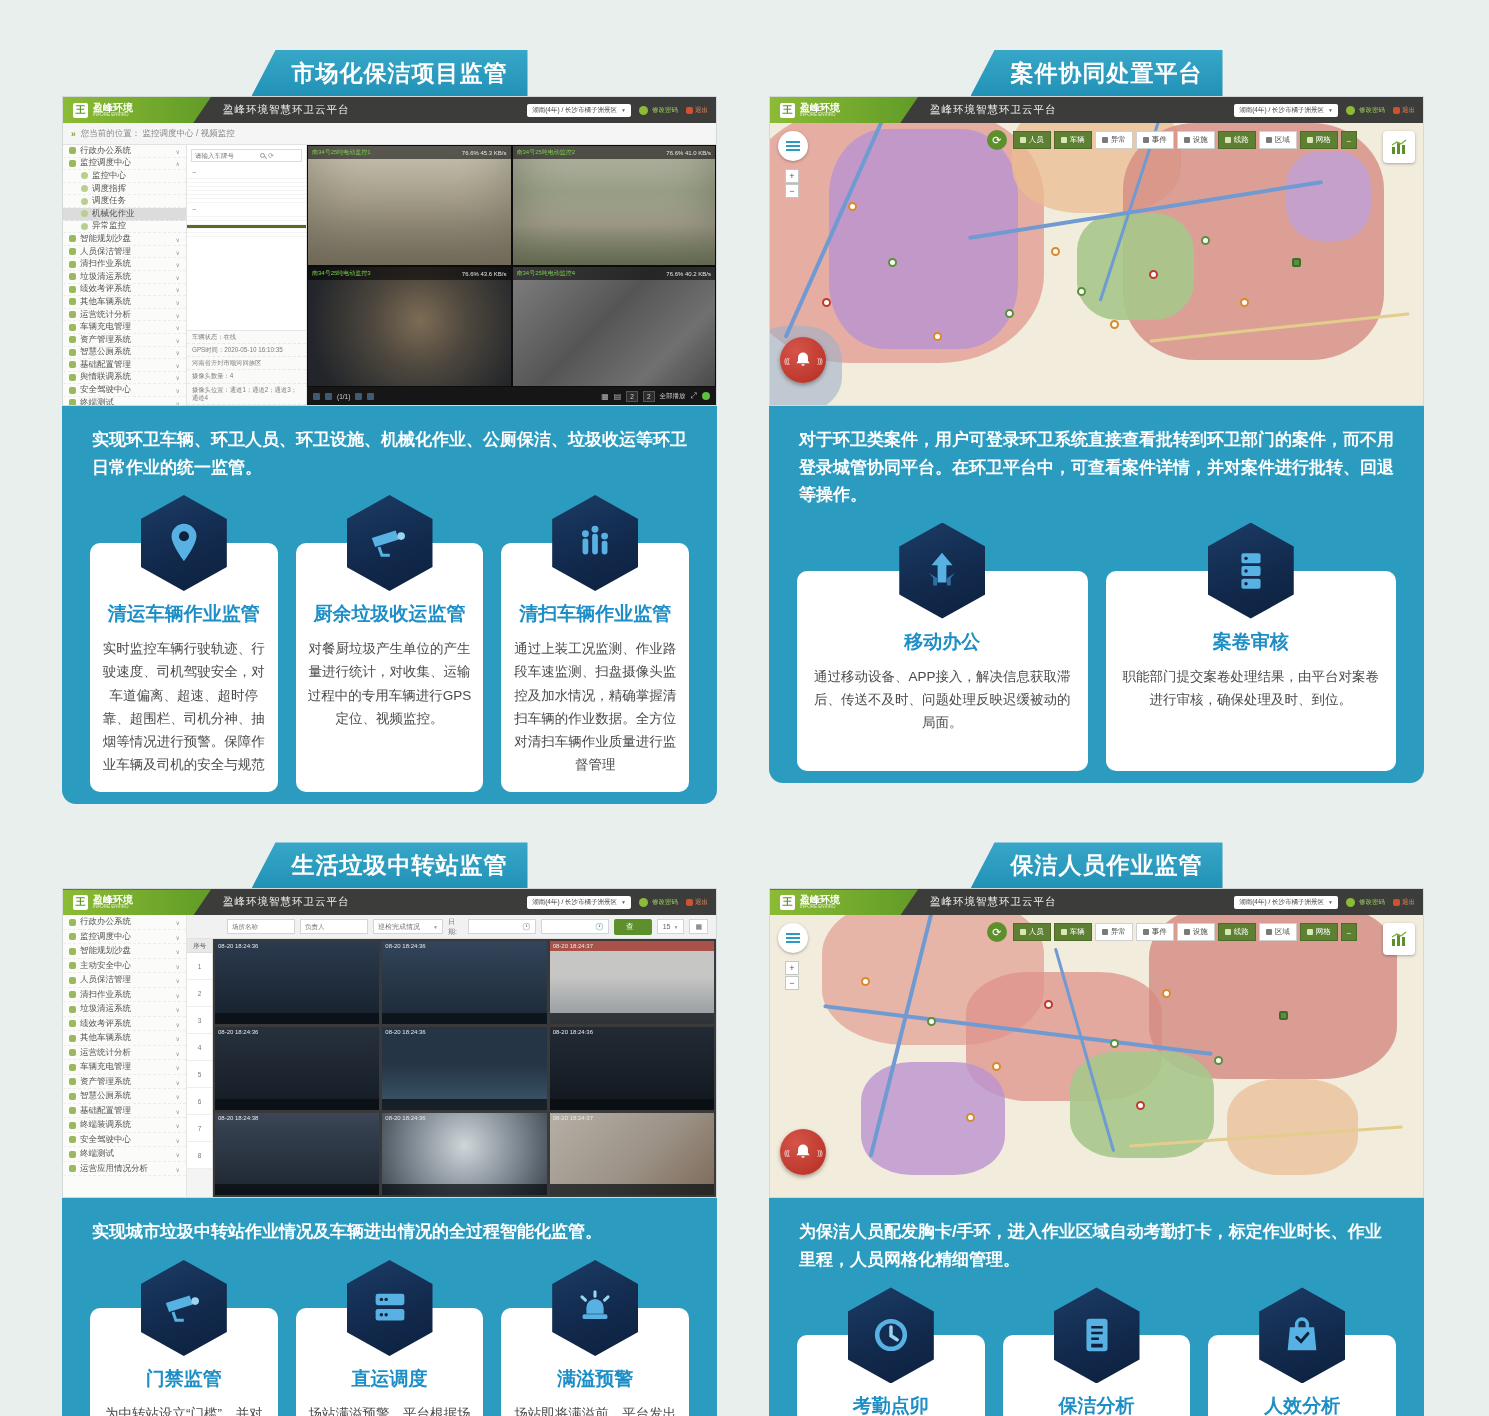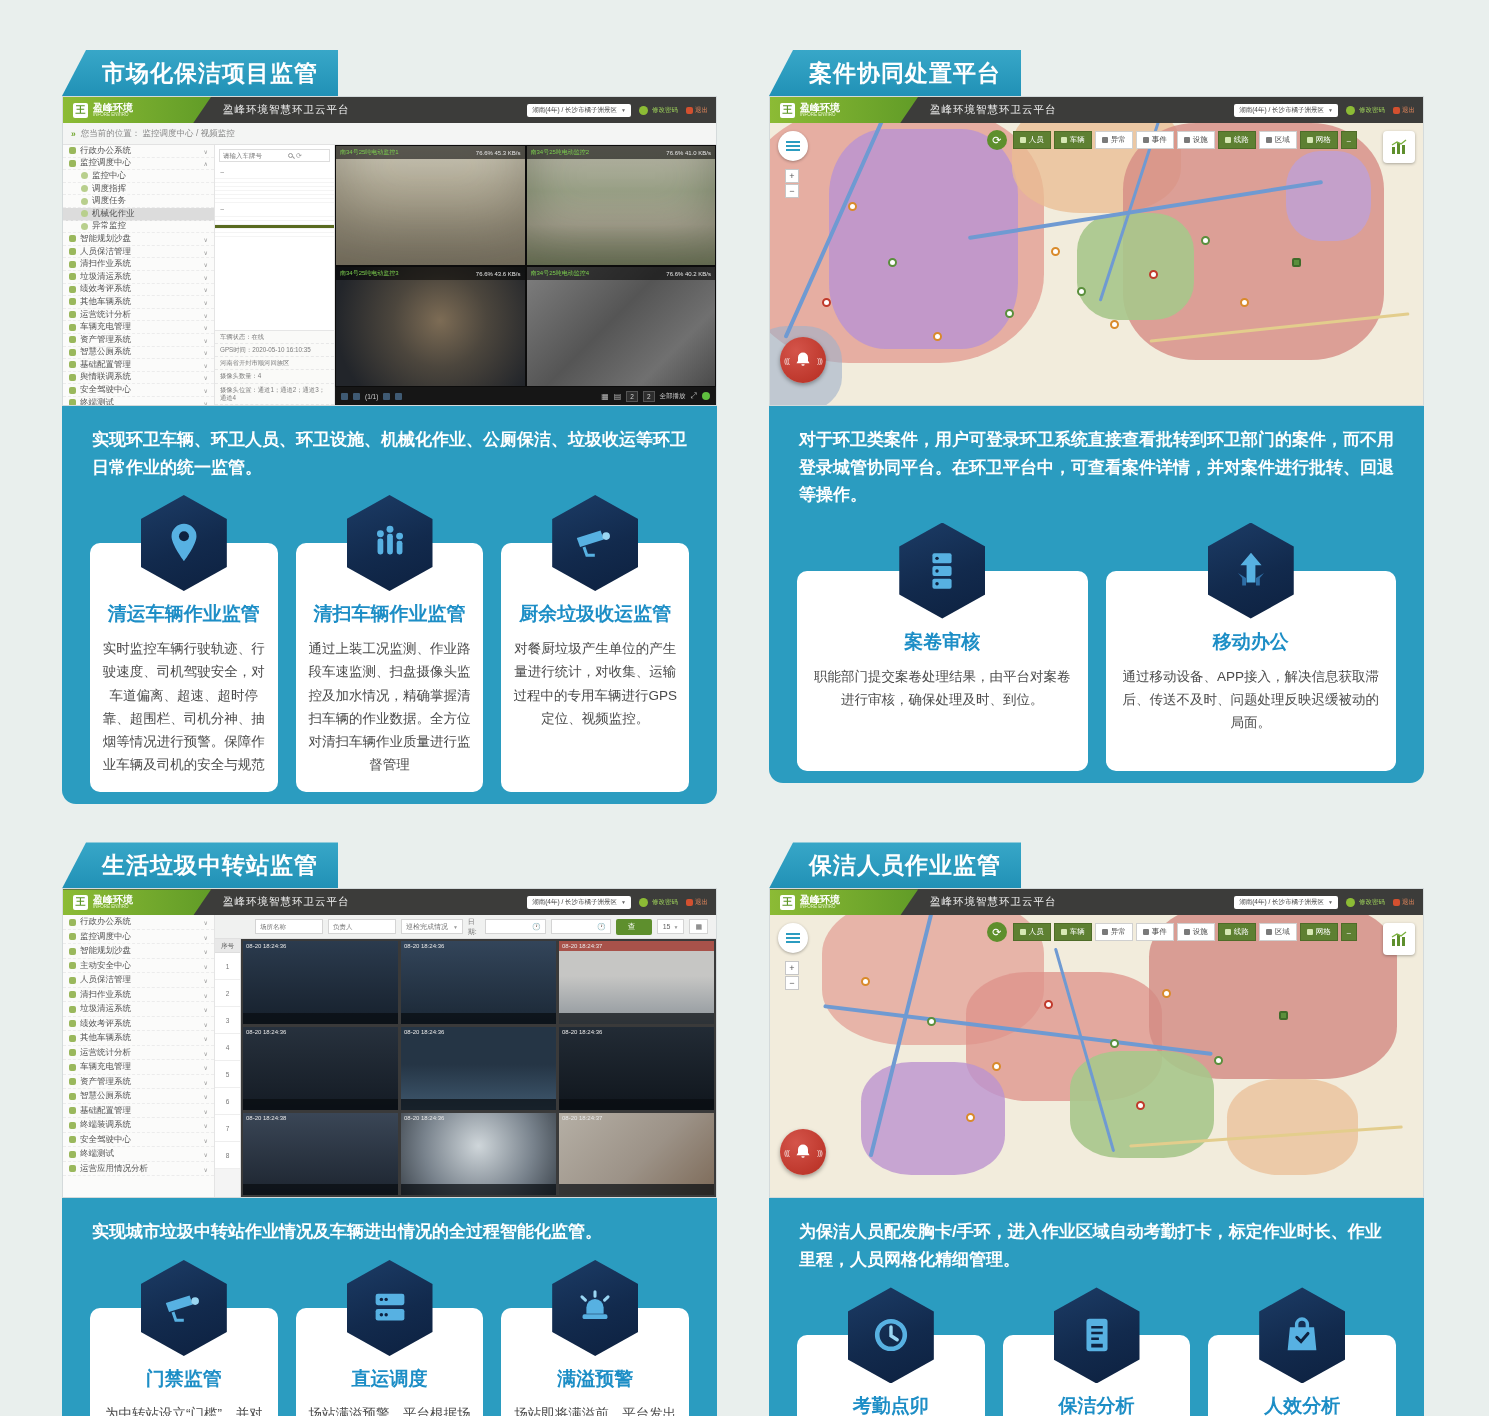--- a/index.html
+++ b/index.html
@@ -1,21 +1,21 @@
 <!DOCTYPE html>
 <html><head>
 <meta charset="utf-8">
 <style>
   * { margin:0; padding:0; box-sizing:border-box; }
   html,body { width:1489px; height:1416px; background:#e9efed; font-family:"Liberation Sans","DejaVu Sans",sans-serif; overflow:hidden; }
   .grid { display:grid; grid-template-columns:655px 655px; column-gap:52px; row-gap:38px; padding:50px 62px 0; }
 
   
   .panel { display:flex; flex-direction:column; }
-  .bannerrow { display:flex; justify-content:flex-start; }
+  .bannerrow { display:flex; justify-content:center; }
   .banner { height:46px; line-height:46px; padding:0 20px 0 40px; color:#fff; font-size:23px; font-weight:bold; letter-spacing:1px;
             background:linear-gradient(180deg,#38a7c8,#2191b6); clip-path:polygon(24px 0,100% 0,100% 100%,0 100%); }
   .shot { height:310px; background:#fff; border:1px solid #d4dadb; overflow:hidden; position:relative; display:flex; flex-direction:column; }
   .teal { background:#2b9cc0; border-radius:0 0 14px 14px; padding:20px 22px 12px; min-height:300px; }
   .desc { color:#fff; font-size:17px; line-height:1.62; font-weight:600; padding:0 8px; }
   .cards { display:flex; gap:18px; margin-top:62px; padding:0 6px; }
   .card { flex:1; background:#fff; border-radius:10px; position:relative; padding:58px 12px 16px; min-height:200px; }
   .hex { position:absolute; left:50%; top:-48px; transform:translateX(-50%); width:86px; height:96px;
          background:linear-gradient(160deg,#1c3c66 0%,#122a4d 55%,#0d2140 100%);
          clip-path:polygon(50% 0,100% 25%,100% 75%,50% 100%,0 75%,0 25%); display:flex; align-items:center; justify-content:center; }
@@ -43,21 +43,21 @@
   
   .crumbbar { height:22px; background:#f4f5f4; border-bottom:1px solid #e2e2e2; display:flex; align-items:center; font-size:8.5px; color:#8a8a8a; padding:0 8px; flex:0 0 22px; }
   .crumb-ic::before { content:"»"; color:#6fa52c; font-weight:bold; margin-right:5px; }
   .tabs { display:flex; margin:0 auto; }
   .tab { padding:0 10px; color:#3f3f3f; border-left:1px solid #c9c9c9; font-size:9px; line-height:12px; cursor:pointer; }
   .tab:first-child { border-left:none; }
   .tab.act { color:#69a023; font-weight:bold; }
   .shotbody { flex:1; display:flex; min-height:0; }
 
   
-  .sidebar { width:152px; background:#fbfbfa; border-right:1px solid #e4e4e4; overflow:hidden; }
+  .sidebar { width:124px; background:#fbfbfa; border-right:1px solid #e4e4e4; overflow:hidden; }
   .sbitem { display:flex; align-items:center; gap:4px; height:12.6px; padding:0 6px; border-bottom:1px dashed #ececec; color:#555; font-size:8.5px; }
   .sbic { width:7px; height:7px; background:#9ab85c; border-radius:2px; flex:0 0 7px; }
   .sblabel { flex:1; white-space:nowrap; overflow:hidden; }
   .chev::before { content:"∨"; font-size:6px; color:#999; }
   .sbitem.open .chev::before { content:"∧"; }
   .sbchild .sbitem { padding-left:18px; }
   .sbchild .sbic { background:#b8cf8d; border-radius:50%; }
   .sbitem.cur { background:#dcdcdc; }
 
   
@@ -372,41 +372,41 @@
                 <path d="M12 2a6.5 6.5 0 0 0-6.5 6.5C5.5 13 12 21.5 12 21.5s6.5-8.5 6.5-13A6.5 6.5 0 0 0 12 2z" fill="#57b1e2"></path>
                 <circle cx="12" cy="8.5" r="2.6" fill="#0e2240"></circle>
               </svg>
           </div>
           <h3 class="ctitle">清运车辆作业监管</h3>
           <p class="cbody">实时监控车辆行驶轨迹、行驶速度、司机驾驶安全，对车道偏离、超速、超时停靠、超围栏、司机分神、抽烟等情况进行预警。保障作业车辆及司机的安全与规范</p>
         </div>
         <div class="card">
           <div class="hex">
             <svg viewBox="0 0 24 24" fill="#57b1e2">
+                <path d="M2.5 9.4l12.4-3.9 1.7 4.7-12.4 3.9z"></path>
+                <circle cx="17.8" cy="8.4" r="2" fill="#9ad6f2"></circle>
+                <path d="M7 13.8l1.3 3.8h3.6v1.6H7.2l-1.7-4.9z"></path>
+              </svg>
+          </div>
+          <h3 class="ctitle">厨余垃圾收运监管</h3>
+          <p class="cbody">对餐厨垃圾产生单位的产生量进行统计，对收集、运输过程中的专用车辆进行GPS定位、视频监控。</p>
+        </div>
+        <div class="card">
+          <div class="hex">
+            <svg viewBox="0 0 24 24" fill="#57b1e2">
                 <circle cx="7" cy="7.2" r="1.8"></circle>
                 <rect x="5.5" y="9.6" width="3" height="8.4" rx="1.3"></rect>
                 <circle cx="12" cy="4.8" r="1.8"></circle>
                 <rect x="10.5" y="7.2" width="3" height="10.8" rx="1.3"></rect>
                 <circle cx="17" cy="8.4" r="1.8"></circle>
                 <rect x="15.5" y="10.8" width="3" height="7.2" rx="1.3"></rect>
               </svg>
           </div>
           <h3 class="ctitle">清扫车辆作业监管</h3>
           <p class="cbody">通过上装工况监测、作业路段车速监测、扫盘摄像头监控及加水情况，精确掌握清扫车辆的作业数据。全方位对清扫车辆作业质量进行监督管理</p>
-        </div>
-        <div class="card">
-          <div class="hex">
-            <svg viewBox="0 0 24 24" fill="#57b1e2">
-                <path d="M2.5 9.4l12.4-3.9 1.7 4.7-12.4 3.9z"></path>
-                <circle cx="17.8" cy="8.4" r="2" fill="#9ad6f2"></circle>
-                <path d="M7 13.8l1.3 3.8h3.6v1.6H7.2l-1.7-4.9z"></path>
-              </svg>
-          </div>
-          <h3 class="ctitle">厨余垃圾收运监管</h3>
-          <p class="cbody">对餐厨垃圾产生单位的产生量进行统计，对收集、运输过程中的专用车辆进行GPS定位、视频监控。</p>
         </div>
       </div>
     </div>
   </section>
 
   <section class="panel">
     <div class="bannerrow">
         <div class="banner">案件协同处置平台</div>
       </div>
     <div class="shot">
@@ -510,41 +510,41 @@
             </svg>
         </div>
       </div>
     </div>
     <div class="teal">
       <p class="desc">对于环卫类案件，用户可登录环卫系统直接查看批转到环卫部门的案件，而不用登录城管协同平台。在环卫平台中，可查看案件详情，并对案件进行批转、回退等操作。</p>
       <div class="cards">
         <div class="card">
           <div class="hex">
             <svg viewBox="0 0 24 24" fill="#57b1e2">
+                <path d="M12 2.5l5.5 6.5h-3.2v9h-4.6V9H6.5z"></path>
+                <path d="M5.2 13l2.2 2.6v4h2v-4z" fill="#2e6ea6"></path>
+                <path d="M18.8 13l-2.2 2.6v4h-2v-4z" fill="#2e6ea6"></path>
+              </svg>
+          </div>
+          <h3 class="ctitle">移动办公</h3>
+          <p class="cbody">通过移动设备、APP接入，解决信息获取滞后、传送不及时、问题处理反映迟缓被动的局面。</p>
+        </div>
+        <div class="card">
+          <div class="hex">
+            <svg viewBox="0 0 24 24" fill="#57b1e2">
                 <rect x="7" y="2.8" width="10" height="5.2" rx="1"></rect>
                 <rect x="7" y="9.4" width="10" height="5.2" rx="1"></rect>
                 <rect x="7" y="16" width="10" height="5.2" rx="1"></rect>
                 <circle cx="9.4" cy="5.4" r=".9" fill="#0e2240"></circle>
                 <circle cx="9.4" cy="12" r=".9" fill="#0e2240"></circle>
                 <circle cx="9.4" cy="18.6" r=".9" fill="#0e2240"></circle>
               </svg>
           </div>
           <h3 class="ctitle">案卷审核</h3>
           <p class="cbody">职能部门提交案卷处理结果，由平台对案卷进行审核，确保处理及时、到位。</p>
-        </div>
-        <div class="card">
-          <div class="hex">
-            <svg viewBox="0 0 24 24" fill="#57b1e2">
-                <path d="M12 2.5l5.5 6.5h-3.2v9h-4.6V9H6.5z"></path>
-                <path d="M5.2 13l2.2 2.6v4h2v-4z" fill="#2e6ea6"></path>
-                <path d="M18.8 13l-2.2 2.6v4h-2v-4z" fill="#2e6ea6"></path>
-              </svg>
-          </div>
-          <h3 class="ctitle">移动办公</h3>
-          <p class="cbody">通过移动设备、APP接入，解决信息获取滞后、传送不及时、问题处理反映迟缓被动的局面。</p>
         </div>
       </div>
     </div>
   </section>
 
   <section class="panel">
     <div class="bannerrow">
         <div class="banner">生活垃圾中转站监管</div>
       </div>
     <div class="shot">

